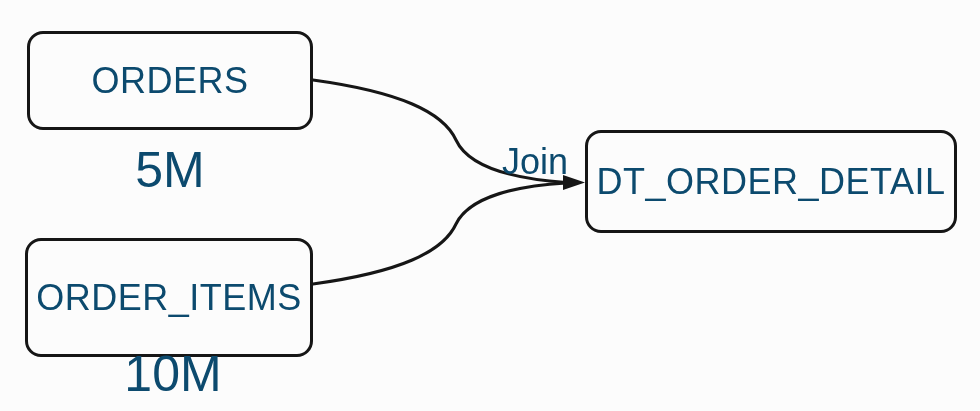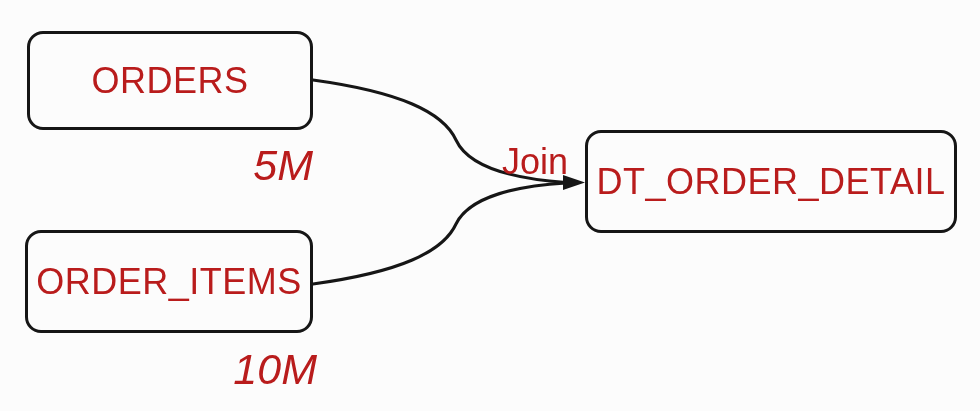--- a/index.html
+++ b/index.html
@@ -6,21 +6,21 @@
     margin: 0;
     padding: 0;
     background: #ffffff;
   }
   .canvas {
     position: relative;
     width: 980px;
     height: 411px;
     background: #fcfcfc;
     font-family: "Liberation Sans", "DejaVu Sans", sans-serif;
-    color: #b91c1c;
+    color: #0c4a6e;
     overflow: hidden;
   }
   .edges-layer {
     position: absolute;
     left: 0;
     top: 0;
     width: 980px;
     height: 411px;
   }
   .node {
@@ -30,28 +30,27 @@
     border-radius: 16px;
     background: #fcfcfc;
     display: flex;
     align-items: center;
     justify-content: center;
     font-size: 36px;
     letter-spacing: 0.5px;
     white-space: nowrap;
   }
   .node-orders       { left: 27px;  top: 31px;  width: 286px; height: 99px;  }
-  .node-order-items  { left: 25px;  top: 230px; width: 288px; height: 103px; }
+  .node-order-items  { left: 25px;  top: 238px; width: 288px; height: 119px; }
   .node-dt-detail    { left: 585px; top: 130px; width: 372px; height: 103px; font-size: 36px; }
   .annotation {
     position: absolute;
-    font-size: 43px;
-    text-align: right;
+    font-size: 50px;
+    text-align: center;
     white-space: nowrap;
-    font-style: italic;
   }
   .annotation-orders      { left: 27px; width: 286px; top: 141px; }
   .annotation-order-items { left: 29px; width: 288px; top: 345px; }
   .edge-label {
     position: absolute;
     left: 474px;
     top: 100px;
     width: 122px;
     text-align: center;
     font-size: 36px;

